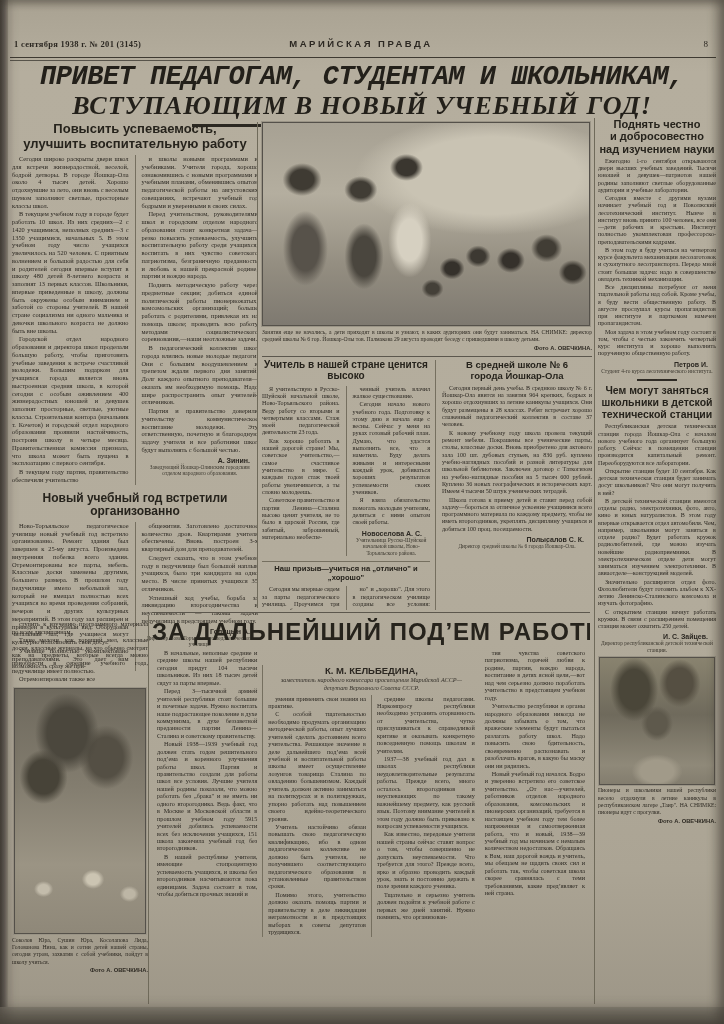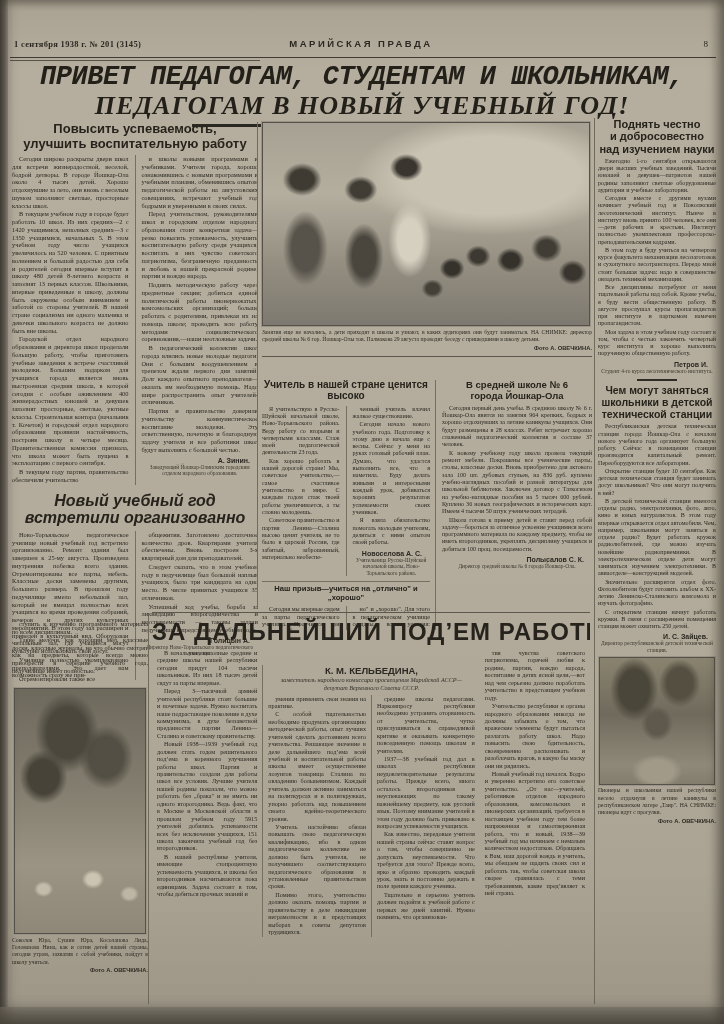--- a/index.html
+++ b/index.html
@@ -73,31 +73,31 @@
       radial-gradient(30px 40px at 30% 25%, #4a4639 0 50%, transparent 80%),
       radial-gradient(26px 30px at 70% 20%, #554f42 0 50%, transparent 80%),
       radial-gradient(20px 22px at 50% 52%, #5e594c 0 50%, transparent 80%),
       radial-gradient(30px 20px at 50% 90%, #a19a89 0 55%, transparent 85%),
       linear-gradient(180deg,#89836f 0%,#6f6a5c 45%,#8f8979 85%,#837d6e 100%);}
 
   
   #left-block{position:absolute;left:12px;top:122px;width:246px;}
   .h-a1{font-size:13px;line-height:1.12;}
   #left-block .art2{margin-top:7px;}
-  .h-a2{font-size:16px;line-height:1.1;font-style:italic;}
+  .h-a2{font-size:12px;line-height:1.1;}
 
   #left-bottom{position:absolute;left:12px;top:620px;width:136px;}
   #left-bottom .col p{font-size:6.3px;}
   #left-bottom .caption{margin-top:2px;}
 
   #center-top{position:absolute;left:262px;top:122px;width:330px;}
   #center-top .caption{margin-top:3px;}
   #center-top .rule{width:330px;height:1px;background:#5c574d;margin-top:4px;}
 
-  #center-mid{position:absolute;left:262px;top:380px;width:330px;height:250px;overflow:hidden;display:flex;}
+  #center-mid{position:absolute;left:262px;top:360px;width:330px;height:250px;overflow:hidden;display:flex;}
   .sub-left{width:168px;padding-right:5px;}
   .sub-right{flex:1;border-left:1px solid #756f5f;padding-left:6px;min-width:0;}
   .h-a4{font-size:10px;line-height:1.08;}
   .h-a5{font-size:7.6px;line-height:1.15;margin-top:5px;border-top:1px solid #756f5f;padding-top:3px;}
   .h-a6{font-size:9.5px;line-height:1.15;}
   #center-mid .col p{font-size:6.1px;line-height:1.2;}
 
   #center-bottom{position:absolute;left:152px;top:612px;width:438px;height:394px;overflow:hidden;border-top:1px solid #5c574d;}
   .h-big{font-size:24px;letter-spacing:1px;margin:5px 0 3px;white-space:nowrap;}
   .cb-row{display:flex;}
@@ -132,21 +132,21 @@
   <div class="header">
     <span class="hdr-date">1 сентября 1938 г. № 201 (3145)</span>
     <span class="hdr-mast">МАРИЙСКАЯ ПРАВДА</span>
     <span class="hdr-page">8</span>
   </div>
   <div class="hdr-rule"></div>
   <div class="hdr-rule2"></div>
 
   <div class="banner">
     <div class="l1">ПРИВЕТ ПЕДАГОГАМ, СТУДЕНТАМ И ШКОЛЬНИКАМ,</div>
-    <div class="l2">ПЕДАГОГАМ В НОВЫЙ УЧЕБНЫЙ ГОД!</div>
+    <div class="l2">ВСТУПАЮЩИМ В НОВЫЙ УЧЕБНЫЙ ГОД!</div>
     <div class="banner-underline"></div>
   </div>
 
   <section id="left-block">
     <article>
       <h2 class="h-a1">
         <div>Повысить успеваемость,</div>
         <div>улучшить воспитательную работу</div>
       </h2>
       <div class="cols">

